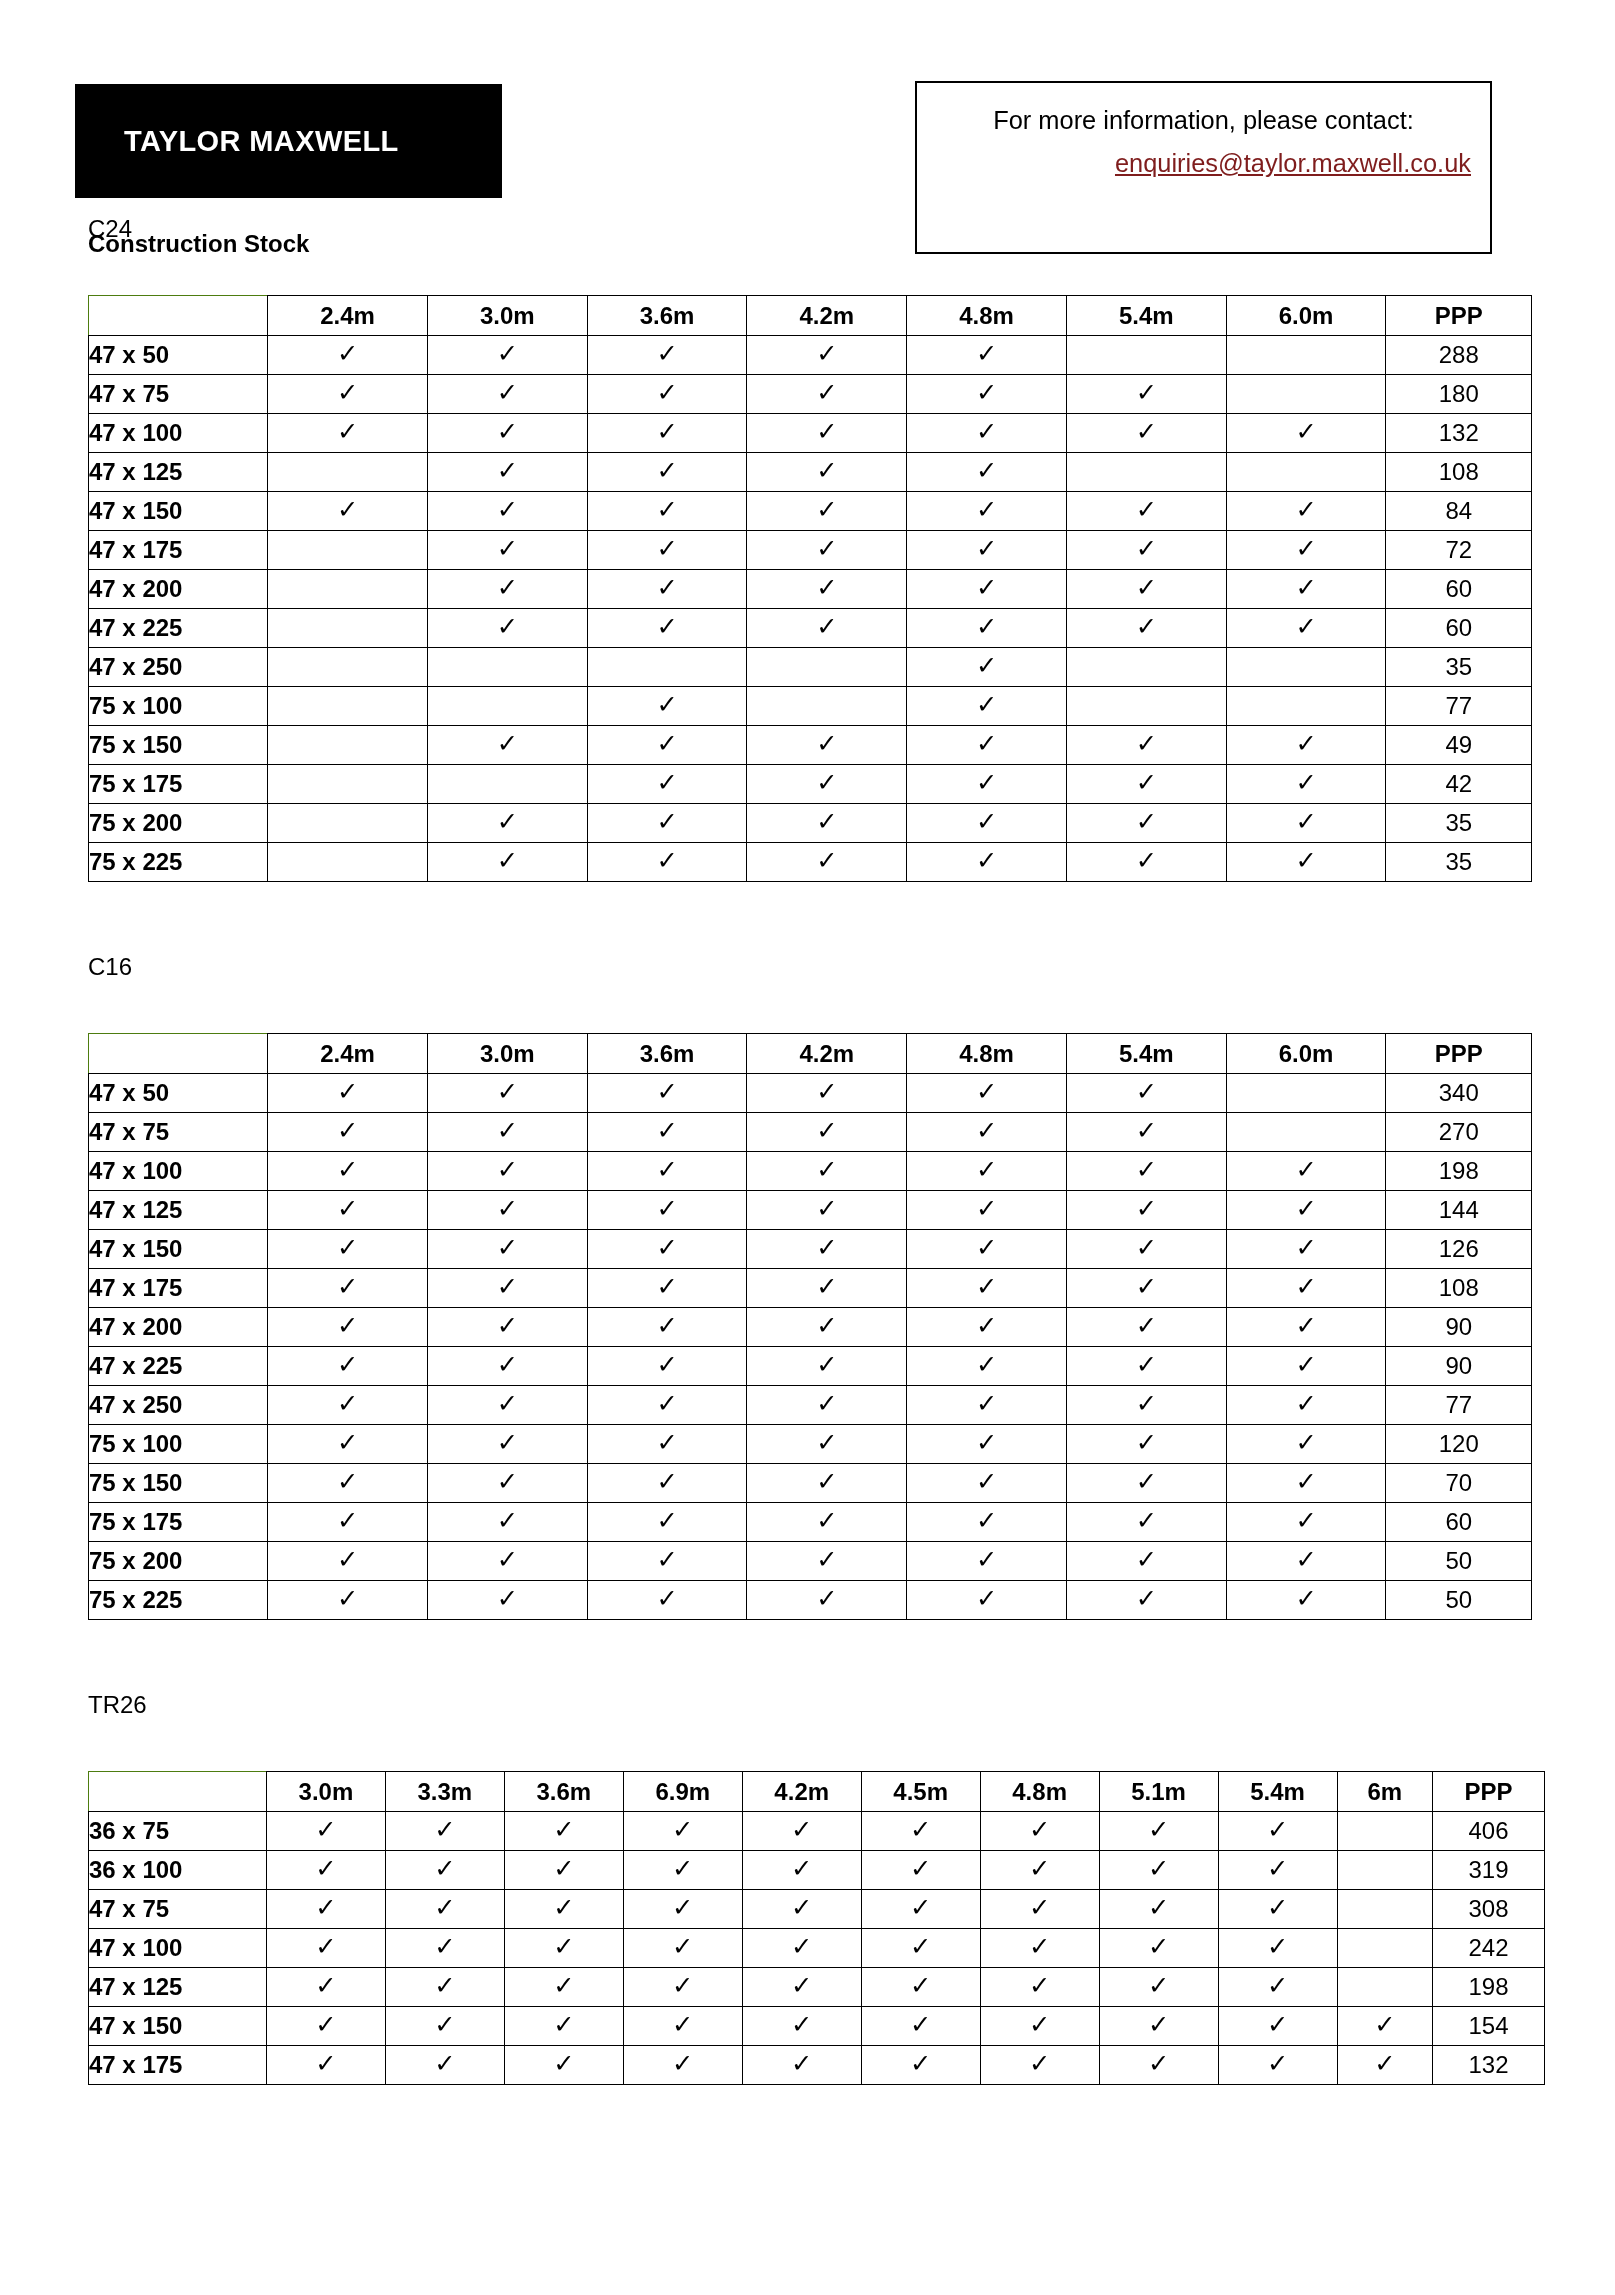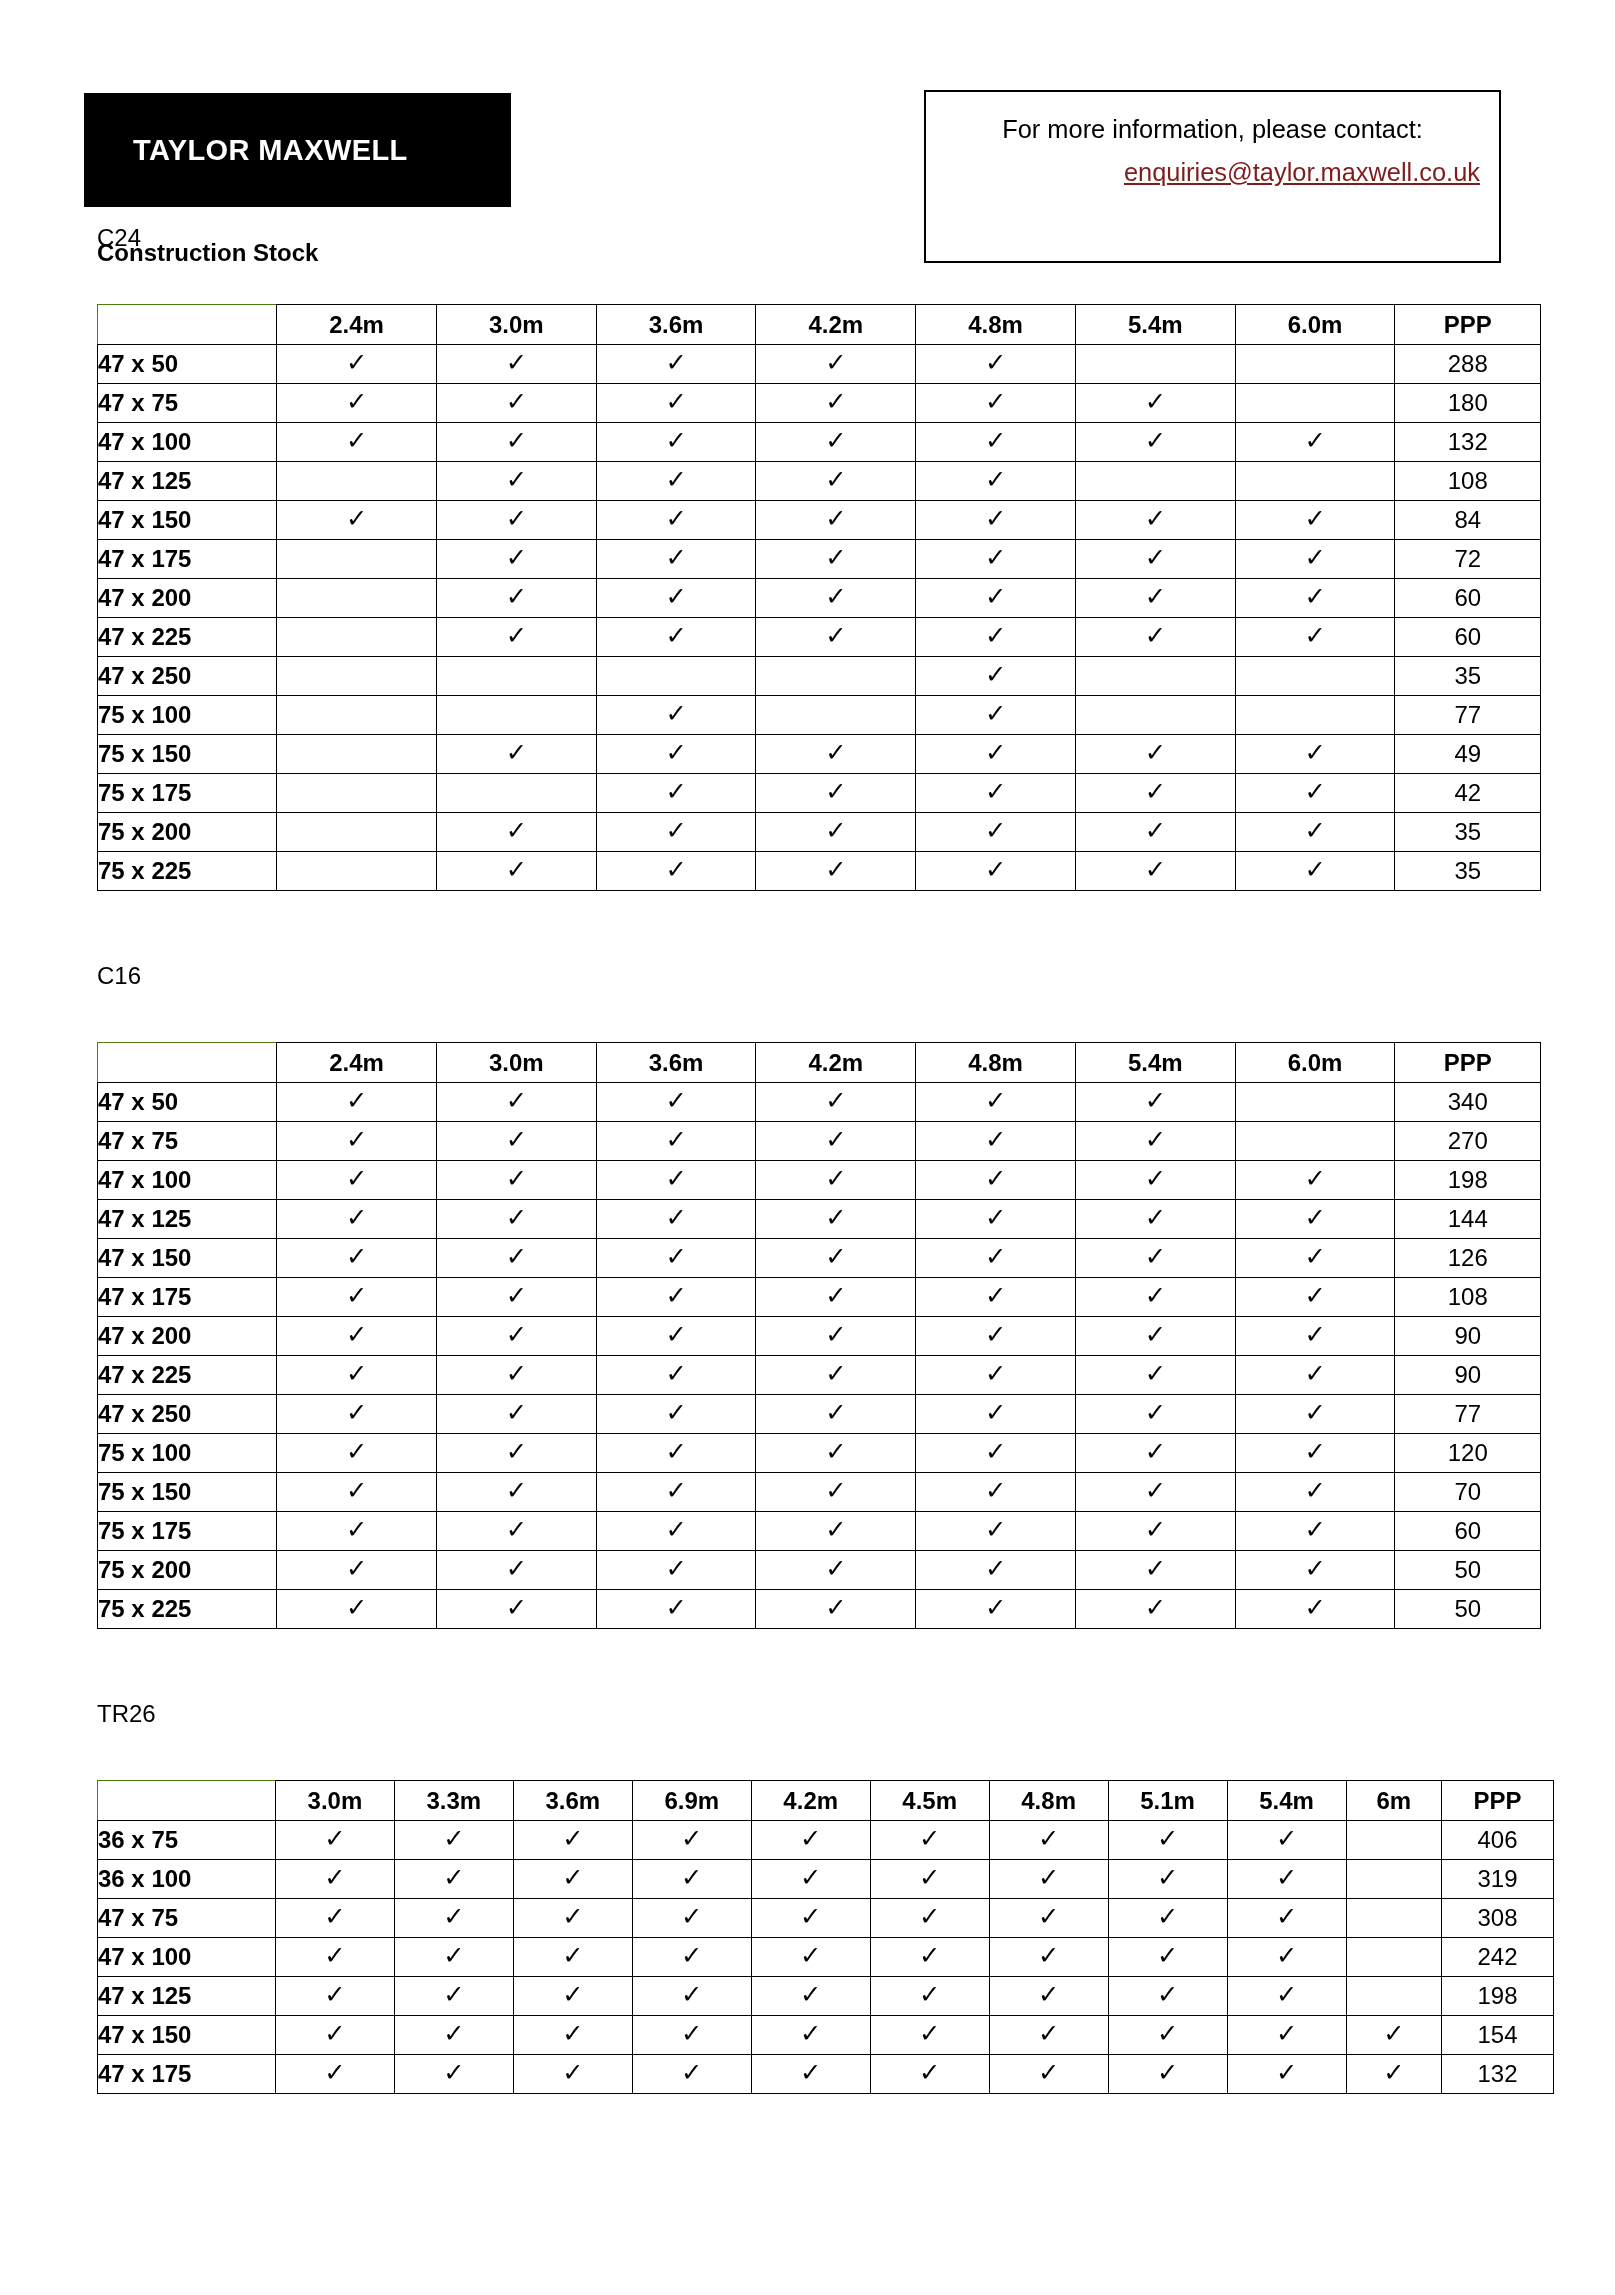--- a/index.html
+++ b/index.html
@@ -13,21 +13,21 @@
     height: 2295px;
     font-family: "Liberation Sans", sans-serif;
     color: #000000;
     position: relative;
     overflow: hidden;
   }
   .page {
     position: relative;
     width: 1616px;
     height: 2295px;
-    padding: 16px;
+    padding: 7px;
     box-sizing: border-box;
   }
 
   
   .header {
     position: relative;
     height: 202px;
   }
   .logo-box {
     position: absolute;

